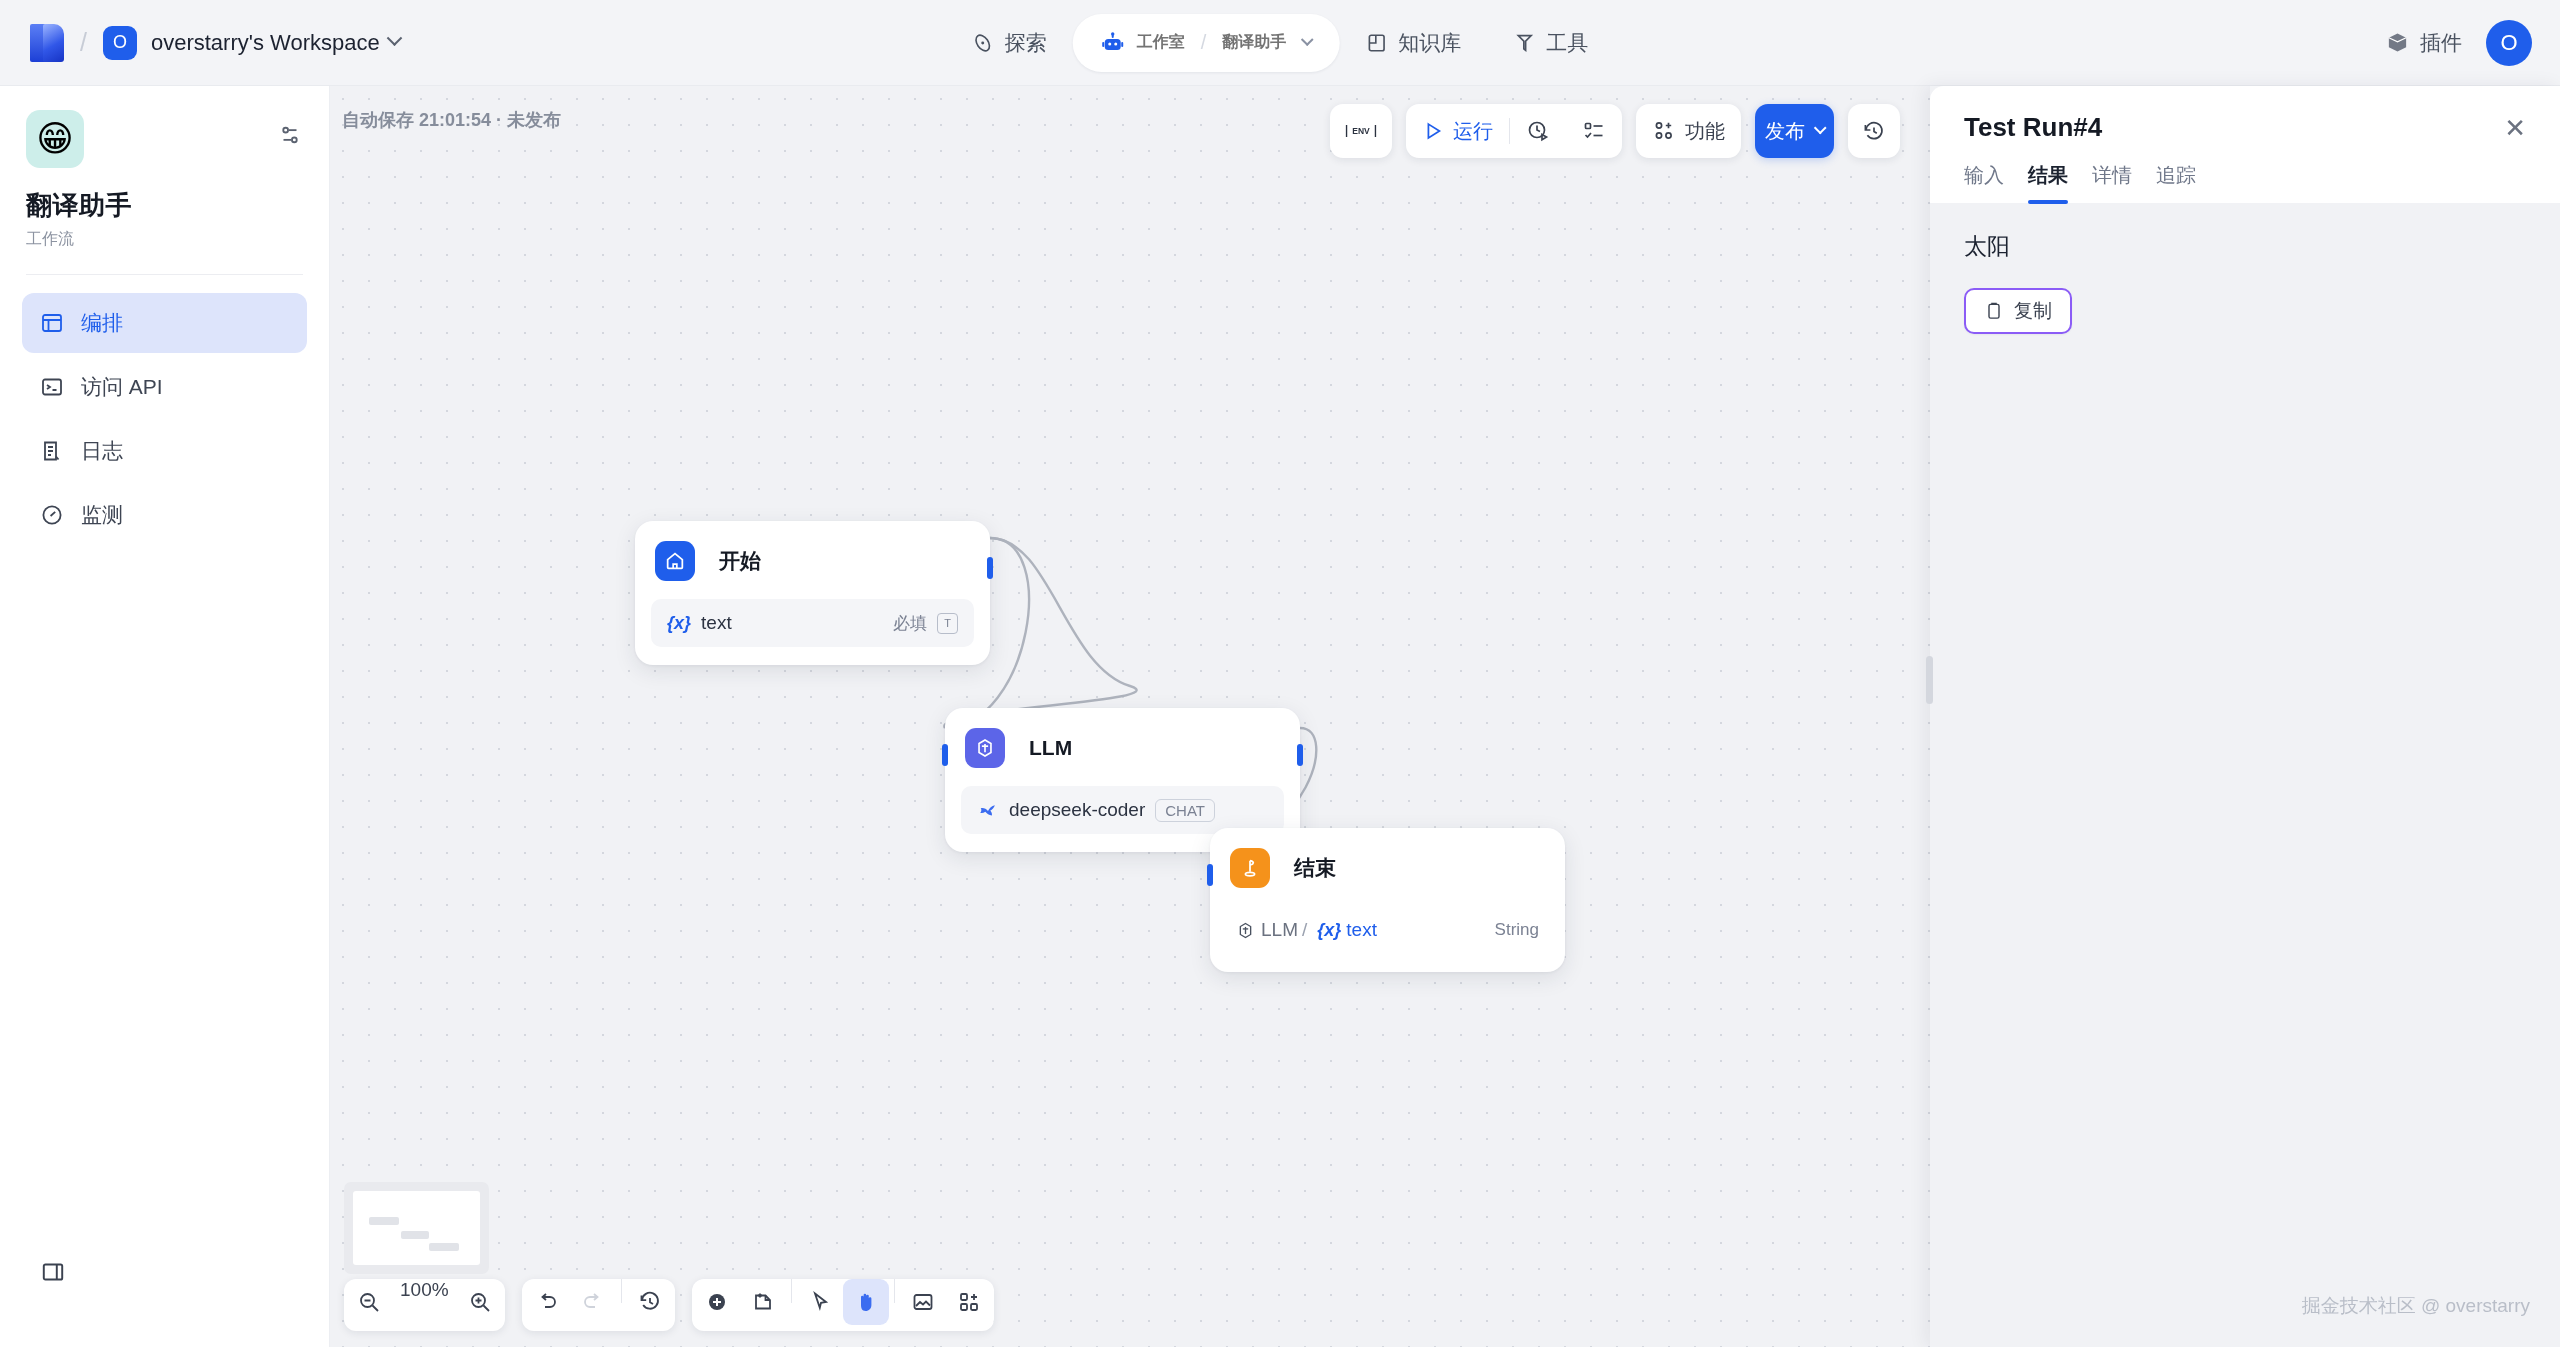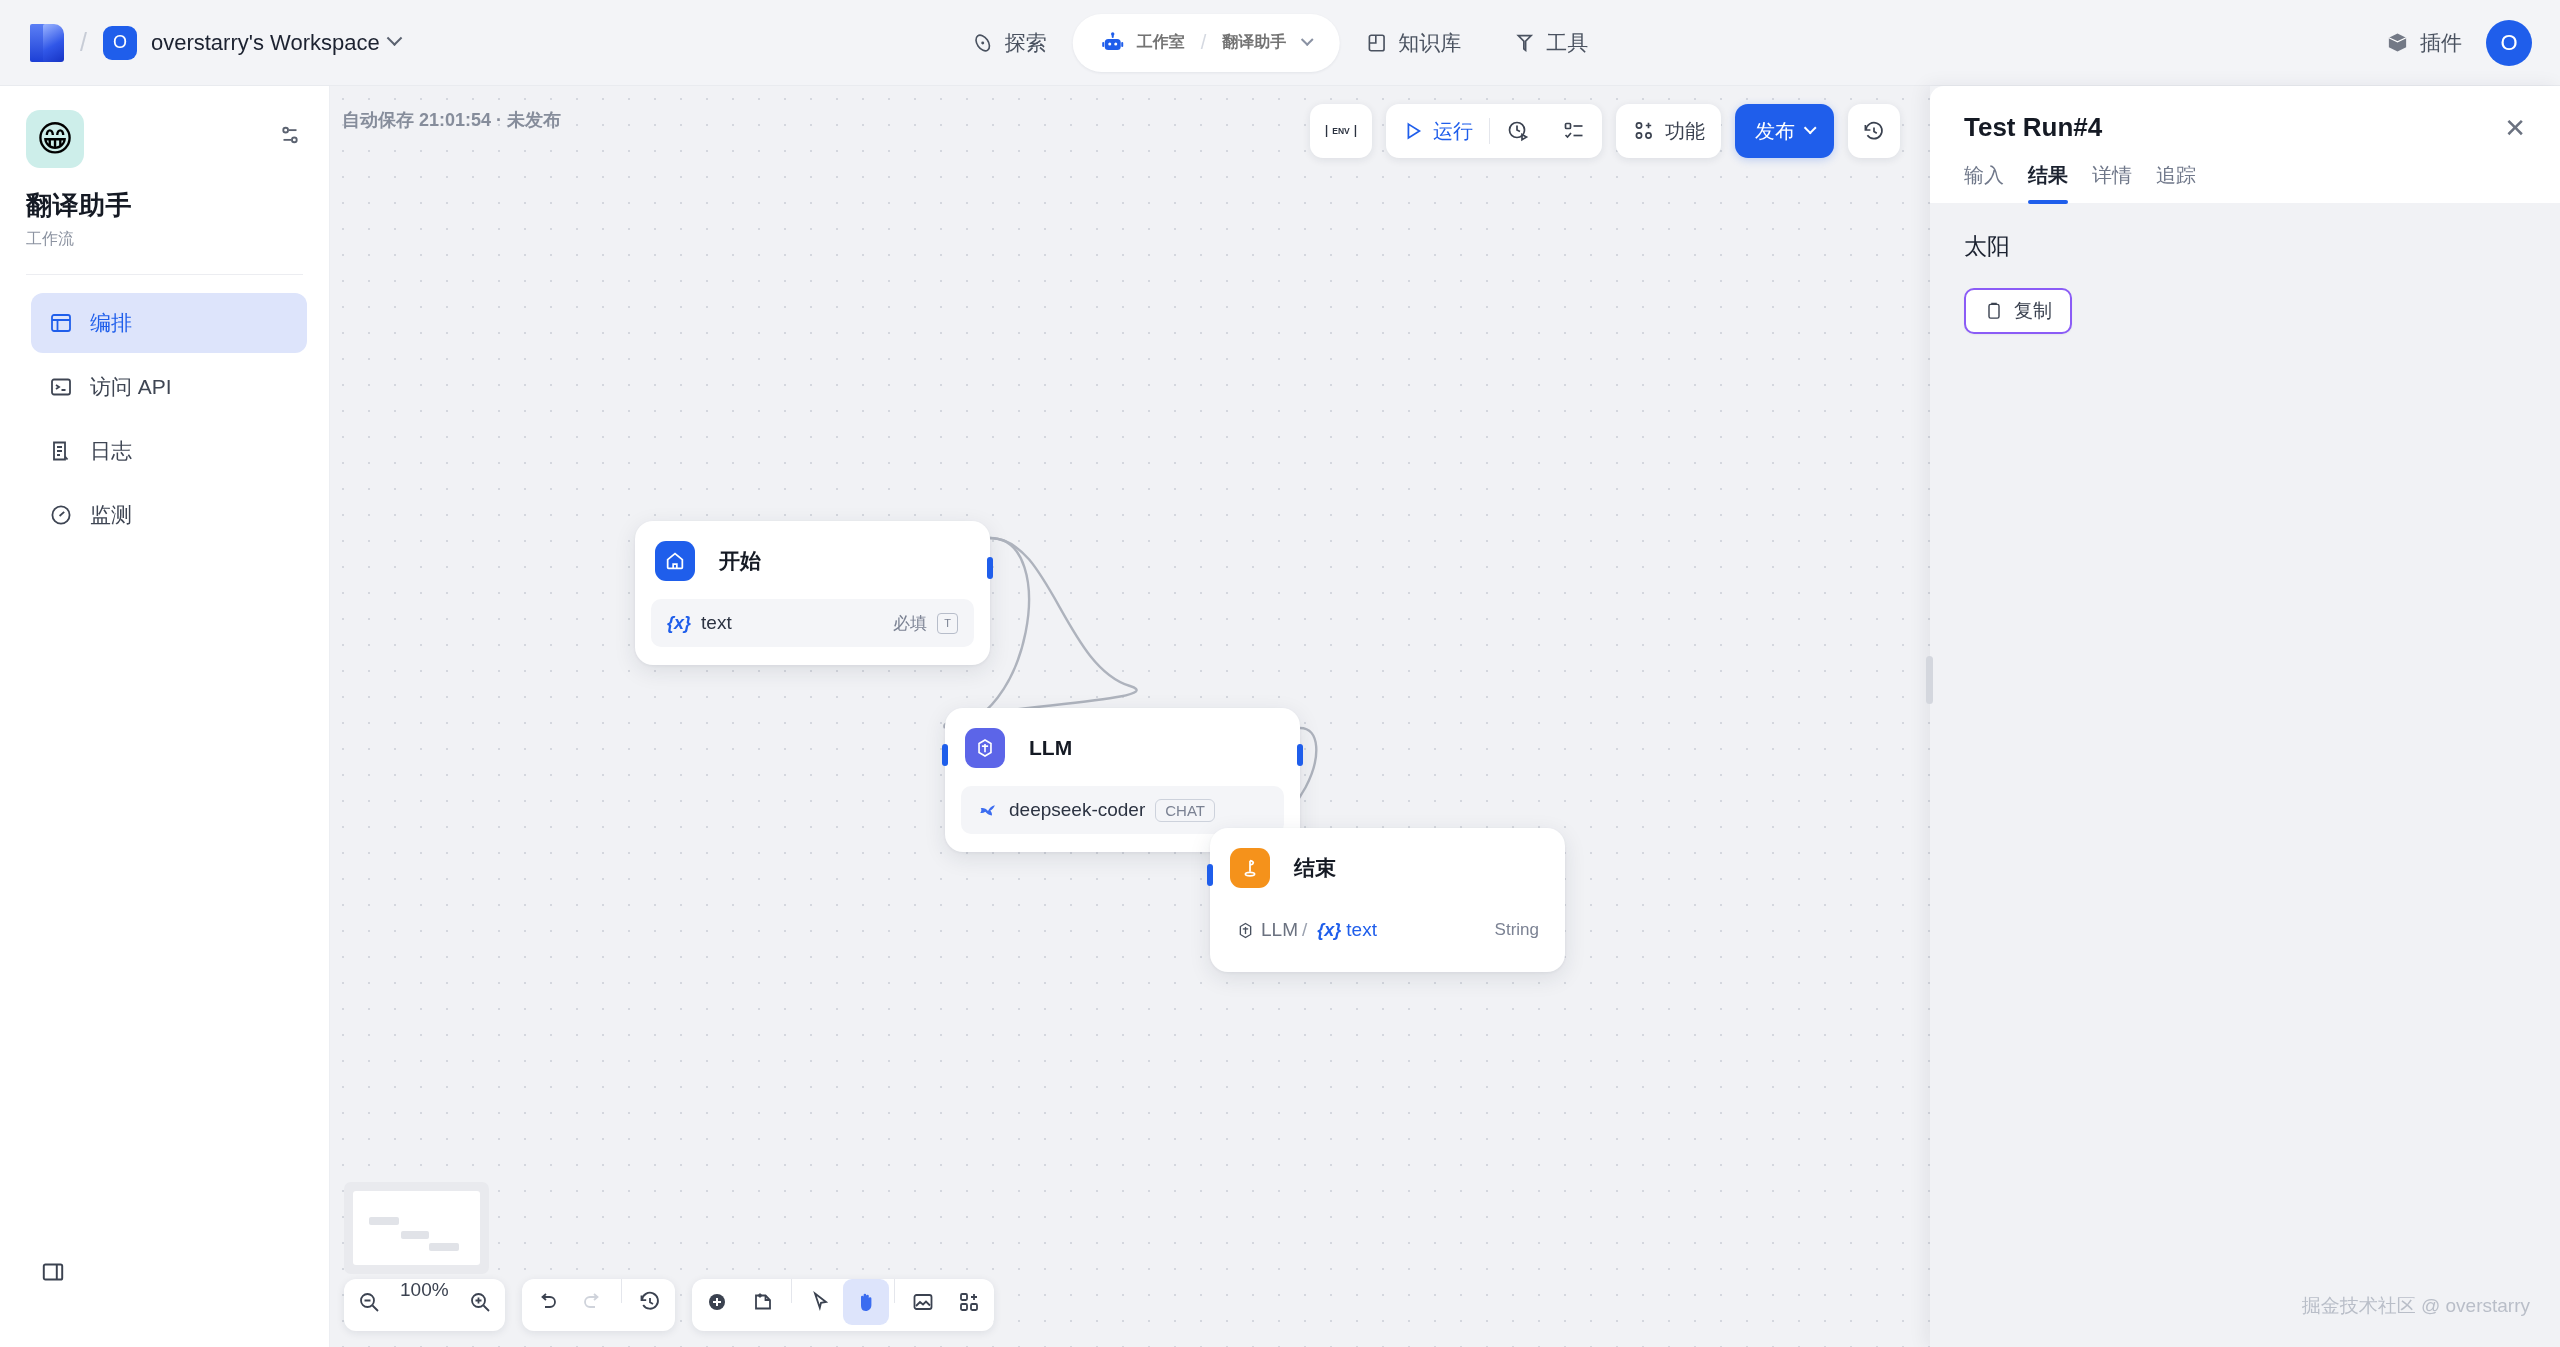--- a/index.html
+++ b/index.html
@@ -83,21 +83,21 @@
     display: flex; align-items: center; justify-content: center; font-size: 36px;
     line-height: 1;
   }
   .sb-settings { position: absolute; right: 26px; top: 36px; cursor: pointer; }
   .app-title { font-size: 26px; font-weight: 700; color: #151a24; margin-top: 20px; letter-spacing:.5px;}
   .app-sub { font-size: 16px; color: #8c93a1; margin-top: 6px; }
   .sb-divider { height: 1px; background: #ecedf1; margin: 24px 26px 0 26px; }
   .sb-nav { padding: 18px 22px 0 22px; display: flex; flex-direction: column; gap: 4px; }
   .sb-item {
     display: flex; align-items: center; gap: 17px; height: 60px; padding: 12px 18px;
-    border-radius: 12px; font-size: 21px; color: #3e4553; cursor: pointer; margin-left: 9px;
+    border-radius: 12px; font-size: 21px; color: #3e4553; cursor: pointer;
   }
   .sb-item.active { background: #dde4fb; color: #1f5eeb; }
   .sb-item.active svg { stroke: #1f5eeb; }
   .sb-collapse { position: absolute; left: 40px; bottom: 58px; cursor: pointer; }
 
   
   .canvas {
     position: absolute; left: 330px; top: 86px; width: 1600px; height: 1261px;
     background-color: #f1f2f5;
     background-image: radial-gradient(#d4d7de 1.3px, transparent 1.4px);
@@ -116,21 +116,21 @@
   .ct-box {
     background: #fff; border-radius: 13px; box-shadow: 0 2px 8px rgba(25,35,60,.09);
     display: flex; align-items: center; height: 54px;
   }
   .ct-btn { display: flex; align-items: center; gap: 9px; padding: 0 16px; height: 54px; cursor: pointer;
     font-size: 20px; color: #3b4250; }
   .ct-run { color: #1f5eeb; font-weight: 400; }
   .ct-vline { width: 1px; height: 26px; background: #e4e6ec; }
   .ct-publish {
     background: #1f5eeb; color: #fff; border-radius: 13px; height: 54px; display: flex;
-    align-items: center; gap: 10px; padding: 0 20px; font-size: 20px; cursor: pointer;
+    align-items: center; gap: 10px; padding: 0 10px; font-size: 20px; cursor: pointer;
     box-shadow: 0 2px 8px rgba(31,94,235,.25);
   }
   .pub-chev { width: 9px; height: 9px; border-right: 2px solid #fff; border-bottom: 2px solid #fff;
     transform: rotate(45deg) translate(-2px,-3px); }
 
   
   .node {
     position: absolute; background: #fff; border-radius: 18px;
     box-shadow: 0 6px 22px rgba(27,36,60,.10), 0 1px 3px rgba(27,36,60,.06);
     padding: 16px 16px 18px 16px;

